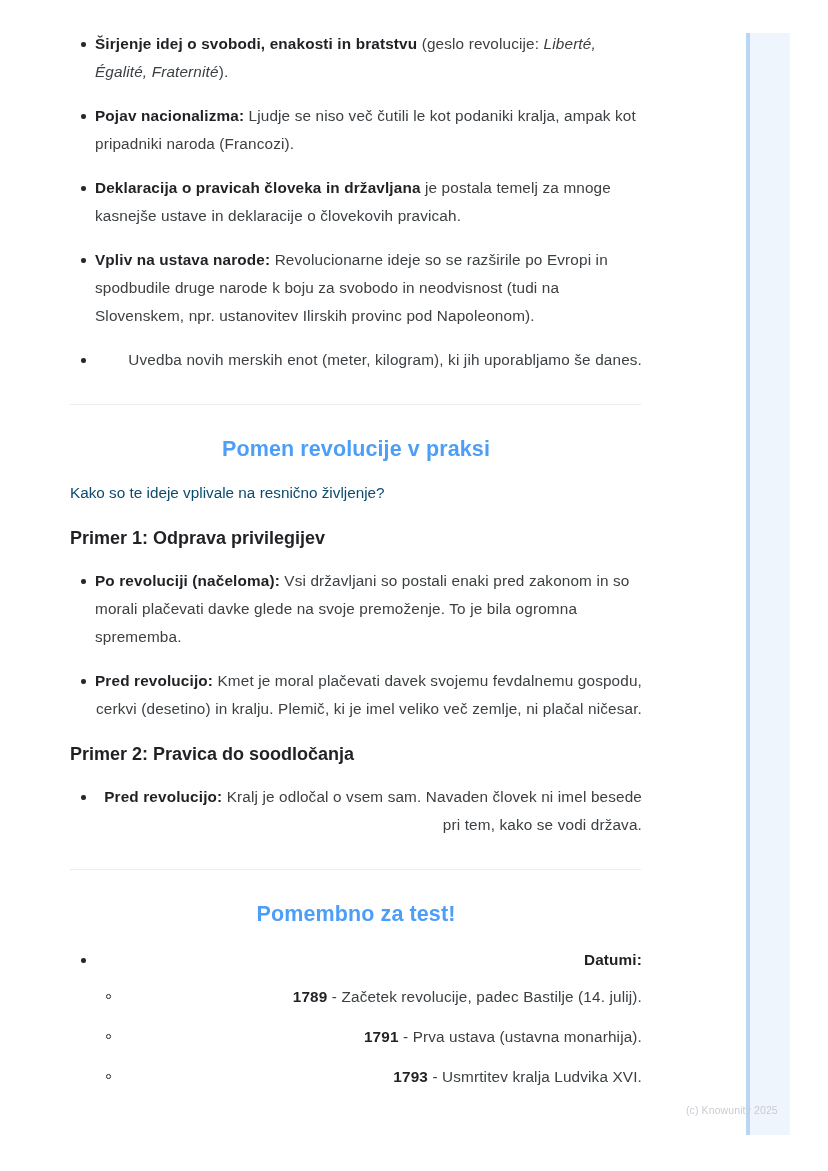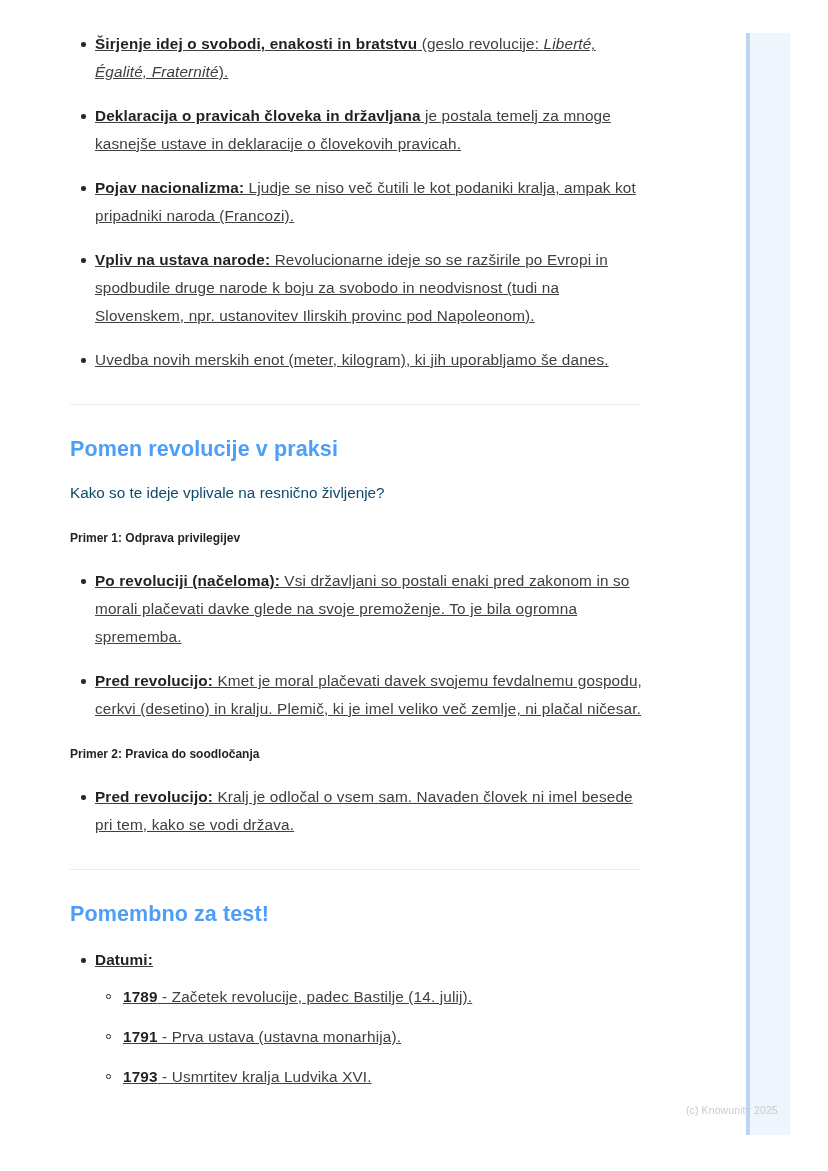--- a/index.html
+++ b/index.html
@@ -59,23 +59,22 @@
     padding: 0;
   }
   ul.bullets > li {
     position: relative;
     padding-left: 25px;
     margin-bottom: 16px;
     font-size: 15.3px;
     line-height: 28px;
     color: #3c4043;
     letter-spacing: 0.01em;
-    text-decoration: underline;
-  }
-  ul.bullets > li:last-child { margin-bottom: 0; }
+  }
+  ul.bullets > li:last-child { margin-bottom: 0; text-align: right; }
   ul.bullets > li::before {
     content: "";
     position: absolute;
     left: 11px;
     top: 12px;
     width: 4.5px;
     height: 4.5px;
     border-radius: 50%;
     background: #26282b;
   }
@@ -120,31 +119,32 @@
   }
 
   
   h2.section-heading {
     font-size: 21.5px;
     font-weight: bold;
     color: #4d9ef6;
     margin: 0;
     letter-spacing: 0.005em;
     line-height: 28px;
+    text-align: center;
   }
 
   p.intro {
     font-size: 15.3px;
     line-height: 26px;
     color: #0c4a6e;
     margin: 0;
   }
 
   h3.example-heading {
-    font-size: 12px;
+    font-size: 18px;
     font-weight: bold;
     color: #1f2124;
     margin: 0;
     line-height: 24px;
   }
 
   
   .sp-rule-top   { height: 30px; }
   .sp-rule-bot   { height: 30px; }
   .sp-after-h2   { height: 17px; }
@@ -172,24 +172,24 @@
 <div id="right-rail-edge"></div>
 
 <div id="page">
   <div id="content">
 
     <ul class="bullets">
       <li>
         <span class="lead">Širjenje idej o svobodi, enakosti in bratstvu</span><span> (geslo revolucije: </span><span class="ital">Liberté, Égalité, Fraternité</span><span>).</span>
       </li>
       <li>
+        <span class="lead">Pojav nacionalizma:</span><span> Ljudje se niso več čutili le kot podaniki kralja, ampak kot pripadniki naroda (Francozi).</span>
+      </li>
+      <li>
         <span class="lead">Deklaracija o pravicah človeka in državljana</span><span> je postala temelj za mnoge kasnejše ustave in deklaracije o človekovih pravicah.</span>
-      </li>
-      <li>
-        <span class="lead">Pojav nacionalizma:</span><span> Ljudje se niso več čutili le kot podaniki kralja, ampak kot pripadniki naroda (Francozi).</span>
       </li>
       <li>
         <span class="lead">Vpliv na ustava narode:</span><span> Revolucionarne ideje so se razširile po Evropi in spodbudile druge narode k boju za svobodo in neodvisnost (tudi na Slovenskem, npr. ustanovitev Ilirskih provinc pod Napoleonom).</span>
       </li>
       <li>
         <span>Uvedba novih merskih enot (meter, kilogram), ki jih uporabljamo še danes.</span>
       </li>
     </ul>
 
     <div class="sp-rule-top"></div>

